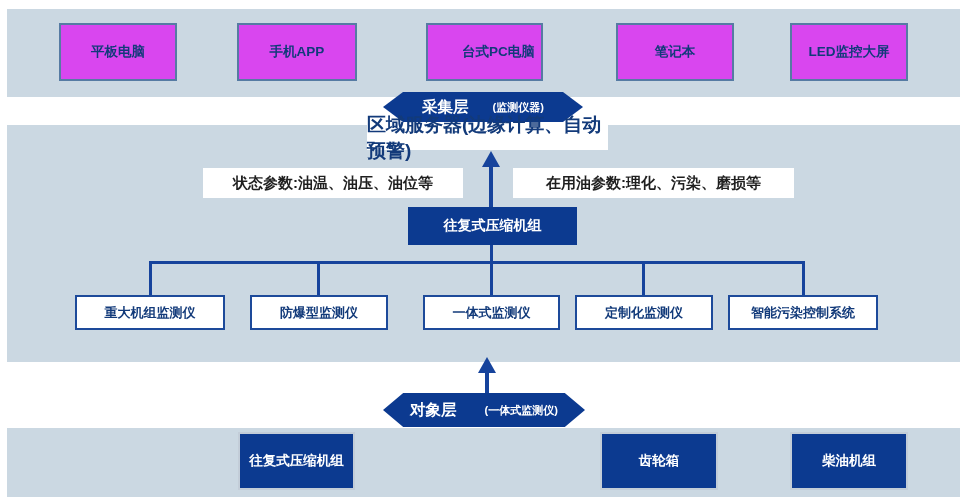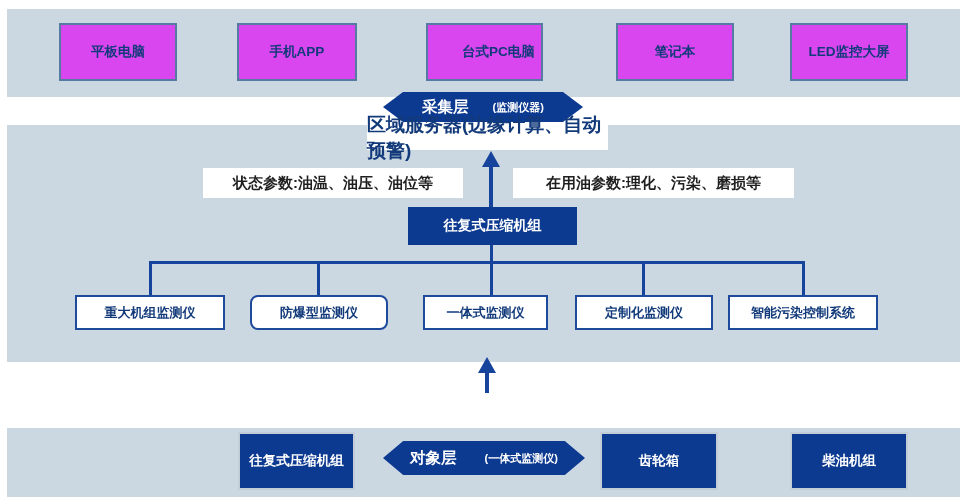--- a/index.html
+++ b/index.html
@@ -67,29 +67,29 @@
   <div class="device-box" style="left:408px;top:207px;width:169px;height:38px;">往复式压缩机组</div>
 
   <div class="line" style="left:490px;top:245px;width:3px;height:52px;"></div>
   <div class="line" style="left:149px;top:261px;width:656px;height:3px;"></div>
   <div class="line" style="left:149px;top:261px;width:3px;height:36px;"></div>
   <div class="line" style="left:317px;top:261px;width:3px;height:36px;"></div>
   <div class="line" style="left:642px;top:261px;width:3px;height:36px;"></div>
   <div class="line" style="left:802px;top:261px;width:3px;height:36px;"></div>
 
   <div class="node mid-node" style="left:75px;top:295px;width:150px;height:35px;">重大机组监测仪</div>
-  <div class="node mid-node" style="left:250px;top:295px;width:138px;height:35px;border-radius:8px;">防爆型监测仪</div>
-  <div class="node mid-node" style="left:423px;top:295px;width:125px;height:35px;">一体式监测仪</div>
+  <div class="node mid-node" style="left:250px;top:295px;width:138px;height:35px;">防爆型监测仪</div>
+  <div class="node mid-node" style="left:423px;top:295px;width:137px;height:35px;">一体式监测仪</div>
   <div class="node mid-node" style="left:575px;top:295px;width:138px;height:35px;">定制化监测仪</div>
   <div class="node mid-node" style="left:728px;top:295px;width:150px;height:35px;">智能污染控制系统</div>
 
   <div class="arrow-head" style="left:478px;top:357px;"></div>
   <div class="line" style="left:485px;top:371px;width:4px;height:22px;"></div>
 
-  <div class="hex" style="left:383px;top:393px;width:202px;height:34px;margin-top:48px;">
+  <div class="hex" style="left:383px;top:393px;width:202px;height:34px;">
     <span class="main">对象层</span>
       <span class="sub" style="margin-left:4px;">(一体式监测仪)</span>
   </div>
 
   <div class="node dark-node" style="left:238px;top:432px;width:117px;height:58px;">往复式压缩机组</div>
   <div class="node dark-node" style="left:790px;top:432px;width:118px;height:58px;">柴油机组</div>
   <div class="node dark-node" style="left:600px;top:432px;width:118px;height:58px;">齿轮箱</div>
 
 </div>
 

